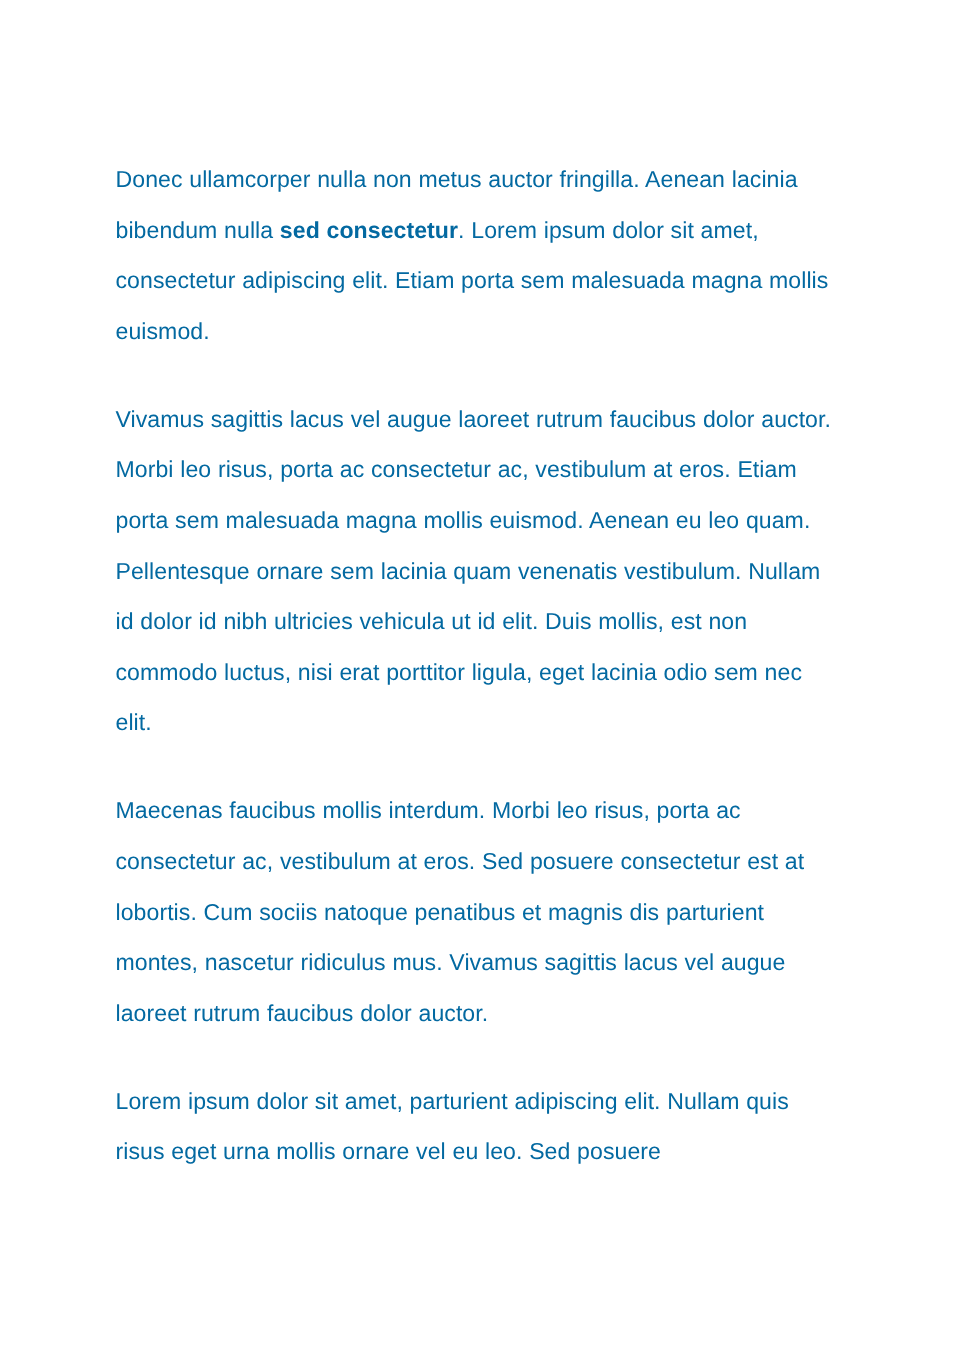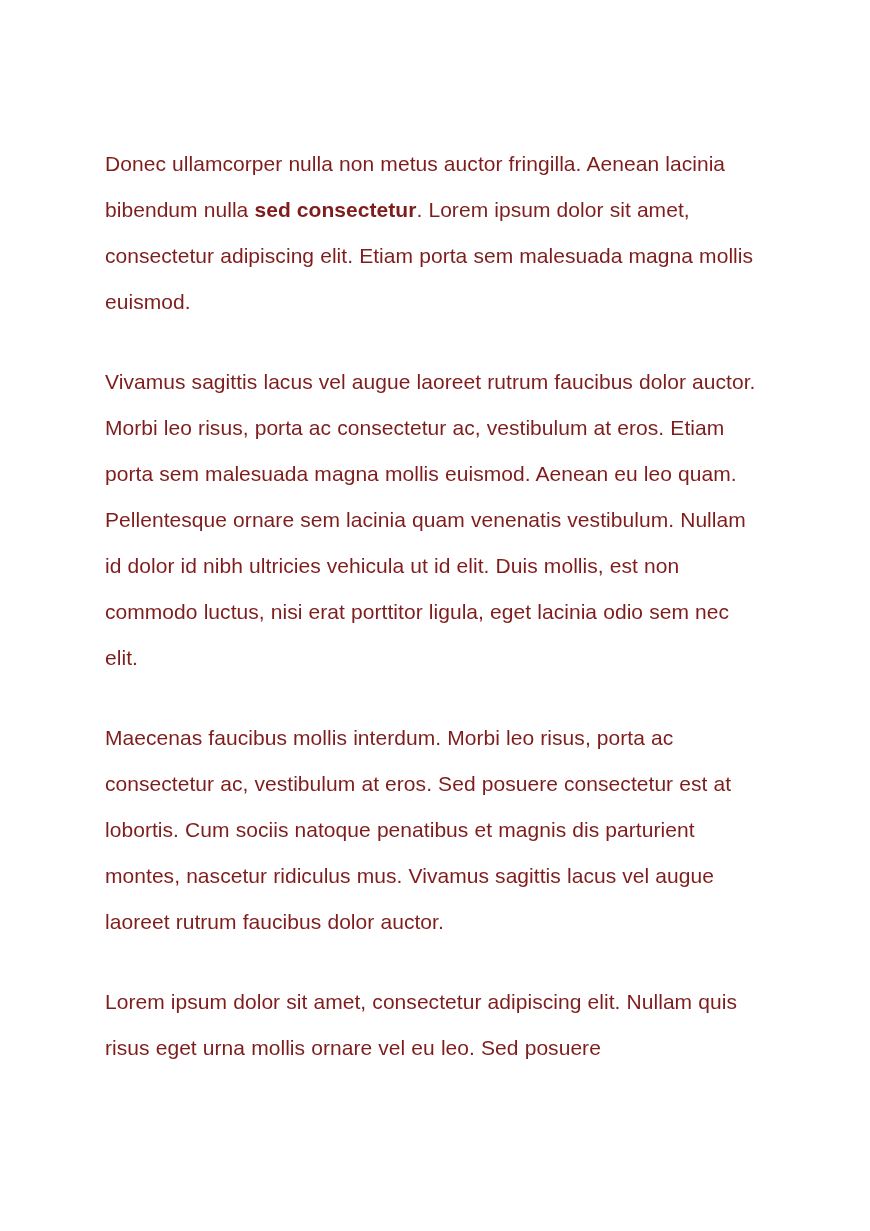--- a/index.html
+++ b/index.html
@@ -20,36 +20,36 @@
   }
   .doc-body {
     position: absolute;
     left: 105px;
     top: 141px;
     width: 660px;
   }
   .para {
     font-size: 21px;
     line-height: 46px;
-    color: #7f1d1d;
+    color: #0369a1;
     margin: 0 0 34px 0;
     text-align: left;
     letter-spacing: 0.05px;
     word-spacing: 0.2px;
   }
   .para:last-child {
     margin-bottom: 0;
   }
   .para b {
     font-weight: 700;
   }
 </style>
 </head>
 <body>
 
 <div class="page">
   <div class="doc-body">
     <p class="para">Donec ullamcorper nulla non metus auctor fringilla. Aenean lacinia bibendum nulla <b>sed consectetur</b>. Lorem ipsum dolor sit amet, consectetur adipiscing elit. Etiam porta sem malesuada magna mollis euismod.</p>
     <p class="para">Vivamus sagittis lacus vel augue laoreet rutrum faucibus dolor auctor. Morbi leo risus, porta ac consectetur ac, vestibulum at eros. Etiam porta sem malesuada magna mollis euismod. Aenean eu leo quam. Pellentesque ornare sem lacinia quam venenatis vestibulum. Nullam id dolor id nibh ultricies vehicula ut id elit. Duis mollis, est non commodo luctus, nisi erat porttitor ligula, eget lacinia odio sem nec elit.</p>
     <p class="para">Maecenas faucibus mollis interdum. Morbi leo risus, porta ac consectetur ac, vestibulum at eros. Sed posuere consectetur est at lobortis. Cum sociis natoque penatibus et magnis dis parturient montes, nascetur ridiculus mus. Vivamus sagittis lacus vel augue laoreet rutrum faucibus dolor auctor.</p>
-    <p class="para">Lorem ipsum dolor sit amet, consectetur adipiscing elit. Nullam quis risus eget urna mollis ornare vel eu leo. Sed posuere</p>
+    <p class="para">Lorem ipsum dolor sit amet, parturient adipiscing elit. Nullam quis risus eget urna mollis ornare vel eu leo. Sed posuere</p>
   </div>
 </div>
 
 </body></html>

